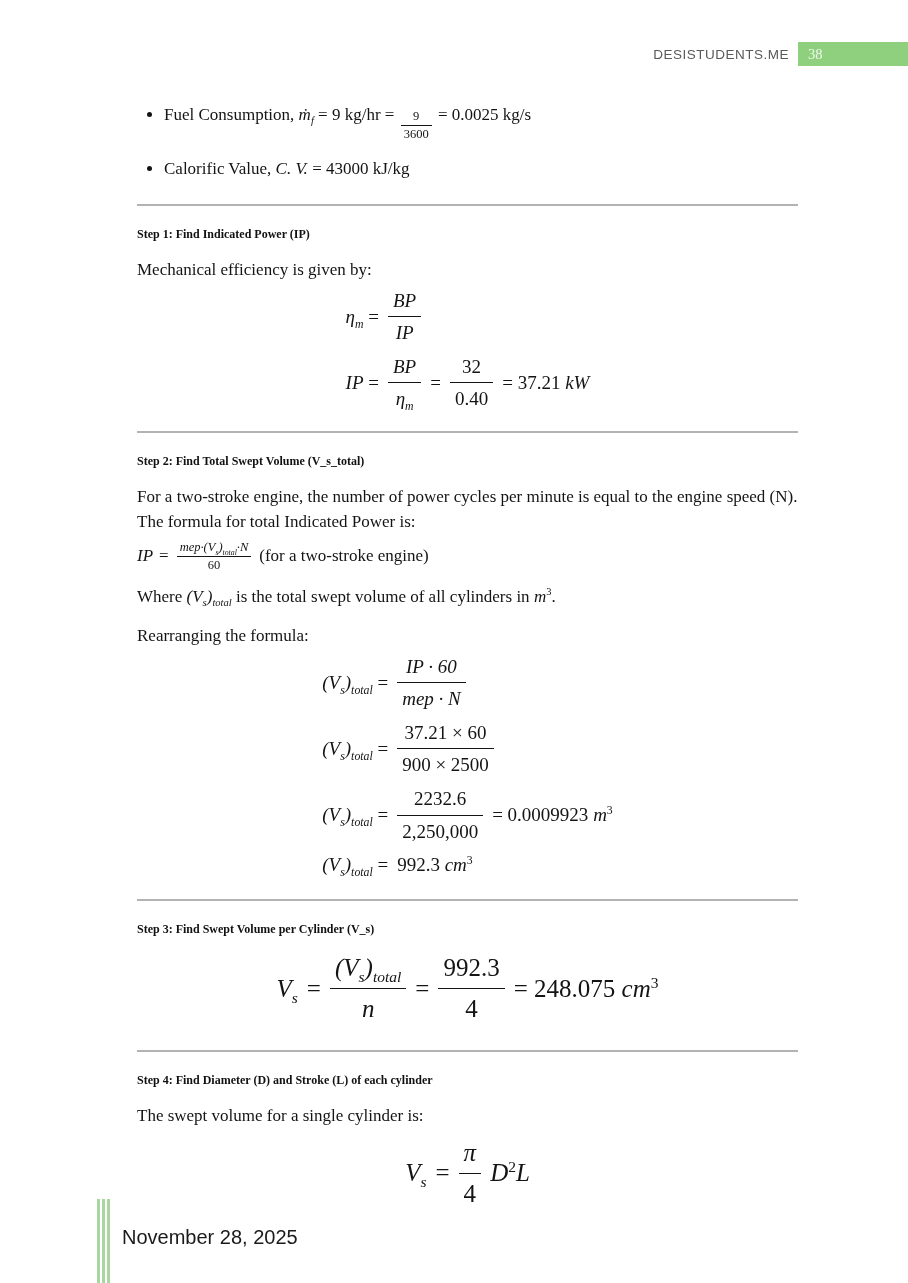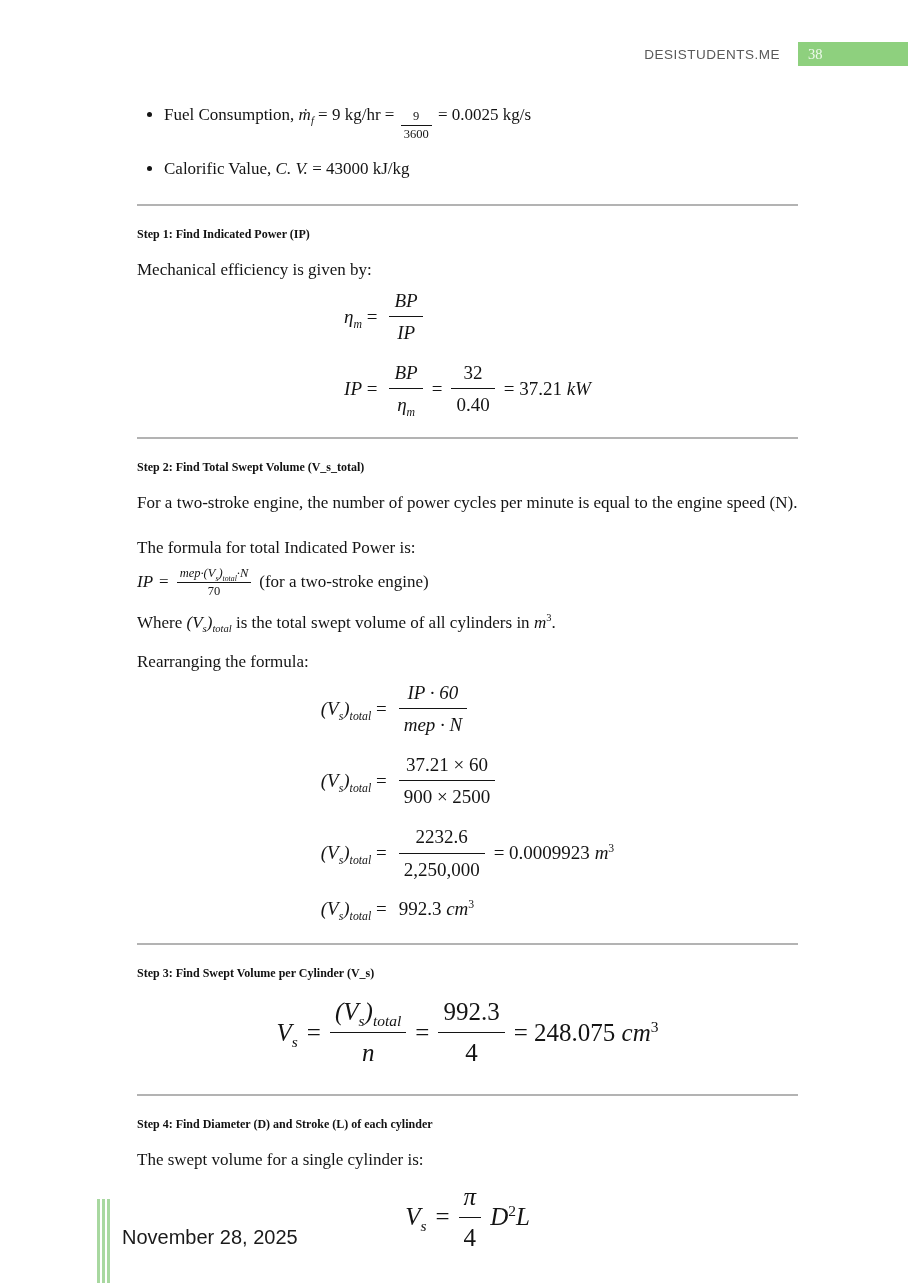--- a/index.html
+++ b/index.html
@@ -1,47 +1,47 @@
 <!DOCTYPE html>
 <html style="--badge-green: #8ed07e; --footer-green: #a8d8a0; --header-text: #595959; --rule-gray: #b3b3b3;"><head>
 <meta charset="utf-8">
 <style>
   html,body{margin:0;padding:0;background:#ffffff;}
   .page{position:relative;width:908px;height:1283px;background:#fff;overflow:hidden;
         font-family:"Liberation Serif", serif;color:#141414;}
 
   
-  .hdr{position:absolute;top:42px;left:0;right:0;height:24px;display:flex;align-items:center;justify-content:flex-end;gap:9px;}
+  .hdr{position:absolute;top:42px;left:0;right:0;height:24px;display:flex;align-items:center;justify-content:flex-end;}
   .site{font-family:"Liberation Sans", sans-serif;font-size:13.5px;color:var(--header-text,#595959);
         letter-spacing:.5px;margin-right:9px;}
   .badge{width:110px;height:24px;box-sizing:border-box;background:var(--badge-green,#8ed07e);
          color:#eef9ec;font-family:Liberation Serif, serif;font-size:14.5px;line-height:24px;padding-left:10px;}
 
   
   .content{position:absolute;top:103px;left:137px;width:661px;font-size:17px;line-height:1.45;}
 
   ul.bullets{margin:0;padding-left:27px;list-style:disc;}
   ul.bullets li{margin-bottom:15px;}
 
   hr.rule{border:none;border-top:2px solid var(--rule-gray,#b3b3b3);margin:22px 0 0;}
   hr.rule.r2{margin-top:18px;}
   hr.rule.r3{margin-top:20px;}
   hr.rule.r4{margin-top:22px;}
 
   h2.step{font-size:12px;font-weight:bold;margin:20px 0 0;color:#111;}
   p.body{margin:15px 0 0;}
-  p.tight{margin:20px 0 0;}
+  p.tight{margin:0 0 0;}
 
   .it{font-style:italic;}
   sub{font-size:.62em;line-height:0;}
   sup{font-size:.62em;line-height:0;}
 
   
   .eqgrid{display:grid;grid-template-columns:auto auto;width:fit-content;margin:4px auto 0;
-          column-gap:9px;row-gap:6px;align-items:center;font-size:19px;gap:12px;}
+          column-gap:9px;row-gap:6px;align-items:center;font-size:19px;}
   .eqgrid .lhs{justify-self:end;text-align:right;white-space:nowrap;}
   .eqgrid .rhs{justify-self:start;display:flex;align-items:center;gap:9px;white-space:nowrap;}
   .eqline{display:flex;justify-content:center;align-items:center;gap:9px;font-size:25px;margin-top:12px;white-space:nowrap;}
 
   .frac{display:inline-flex;flex-direction:column;text-align:center;}
   .frac .fnum{display:block;padding:0 5px 2px;border-bottom:1.6px solid #141414;}
   .frac .fden{display:block;padding:2px 5px 0;}
 
   .inline-eq{display:flex;align-items:center;gap:6px;margin:5px 0 0;white-space:nowrap;}
   .sfrac{display:inline-flex;flex-direction:column;text-align:center;font-size:12.5px;line-height:1.2;margin:0 2px;}
@@ -108,21 +108,21 @@
     <hr class="rule r2">
 
     <h2 class="step">Step 2: Find Total Swept Volume (V_s_total)</h2>
     <p class="body">For a two-stroke engine, the number of power cycles per minute is equal to the engine speed (N).</p>
     <p class="tight">The formula for total Indicated Power is:</p>
     <div class="inline-eq">
       <span class="it">IP</span>
       <span>=</span>
       <span class="sfrac">
         <span class="fnum it"><span>mep·(V</span><sub>s</sub><span>)</span><sub>total</sub><span>·N</span></span>
-        <span class="fden">70</span>
+        <span class="fden">60</span>
       </span>
       <span>(for a two-stroke engine)</span>
     </div>
     <p class="body" style="margin-top:12px;">
       <span>Where </span><span class="it">(V</span><sub class="it">s</sub><span class="it">)</span><sub class="it">total</sub><span> is the total swept volume of all cylinders in </span><span class="it">m</span><sup>3</sup><span>.</span>
     </p>
     <p class="body">Rearranging the formula:</p>
     <div class="eqgrid">
       <div class="lhs"><span class="it">(V</span><sub class="it">s</sub><span class="it">)</span><sub class="it">total</sub> <span>=</span></div>
       <div class="rhs">

